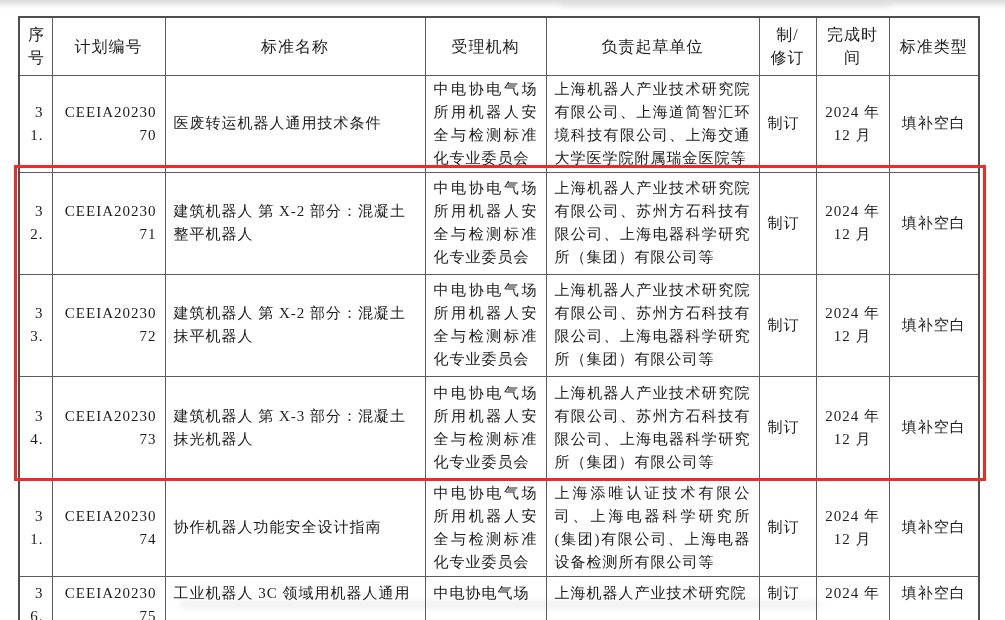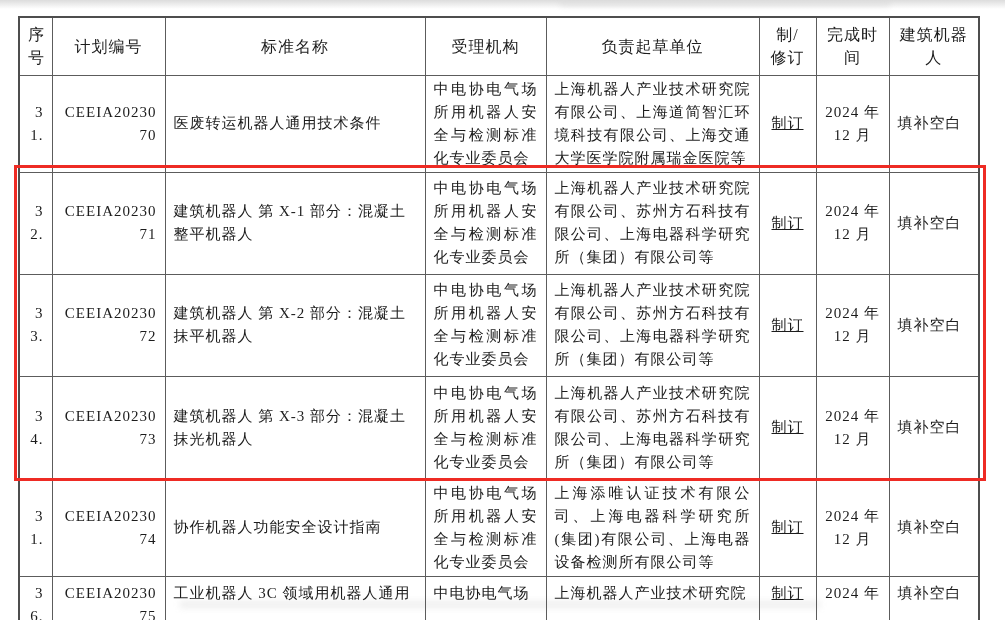--- a/index.html
+++ b/index.html
@@ -55,23 +55,23 @@
   .hr-b { height: 102px; }
   .hr-c { height: 103px; }
   .hr-cut { height: 70px; }
   .hr-cut td { vertical-align: top; padding-top: 5px; }
 
   .c-no   { text-align: right; font-size: 14.5px; letter-spacing: 0; padding: 2px 2px; }
   .c-plan { text-align: right; font-size: 14.5px; letter-spacing: 0.2px; padding: 2px 3px; }
   .c-name { text-align: left; padding: 2px 10px; }
   .c-agency { text-align: justify; padding: 2px 9px; }
   .c-draft  { text-align: justify; padding: 2px 9px; margin-left: 45px; }
-  .c-rev  { text-align: center; text-decoration: underline; }
+  .c-rev  { text-align: left; }
   .c-time { text-align: center; white-space: pre-line; letter-spacing: 0.5px; }
-  .c-cat  { text-align: left; margin-top: 48px; }
+  .c-cat  { text-align: center; margin-top: 48px; }
 
   .highlight-box {
     position: absolute;
     left: 14px; top: 165px;
     width: 966px; height: 310px;
     border: 3px solid #ee2b24;
     pointer-events: none;
   }
 </style>
 </head>
@@ -97,39 +97,39 @@
       <th>序
 号</th>
       <th>计划编号</th>
       <th>标准名称</th>
       <th>受理机构</th>
       <th>负责起草单位</th>
       <th>制/
 修订</th>
       <th>完成时
 间</th>
-      <th>建筑机器人</th>
+      <th>标准类型</th>
     </tr>
   </thead>
   <tbody>
     <tr class="hr-a">
       <td class="c-no">31.</td>
       <td class="c-plan">CEEIA2023070</td>
       <td class="c-name">医废转运机器人通用技术条件</td>
       <td class="c-agency">中电协电气场所用机器人安全与检测标准化专业委员会</td>
       <td class="c-draft">上海机器人产业技术研究院有限公司、上海道简智汇环境科技有限公司、上海交通大学医学院附属瑞金医院等</td>
       <td class="c-rev">制订</td>
       <td class="c-time">2024 年
 12 月</td>
       <td class="c-cat">填补空白</td>
     </tr>
     <tr class="hr-b">
       <td class="c-no">32.</td>
       <td class="c-plan">CEEIA2023071</td>
-      <td class="c-name">建筑机器人 第 X-1 部分：混凝土整平机器人</td>
+      <td class="c-name">建筑机器人 第 X-2 部分：混凝土整平机器人</td>
       <td class="c-agency">中电协电气场所用机器人安全与检测标准化专业委员会</td>
       <td class="c-draft">上海机器人产业技术研究院有限公司、苏州方石科技有限公司、上海电器科学研究所（集团）有限公司等</td>
       <td class="c-rev">制订</td>
       <td class="c-time">2024 年
 12 月</td>
       <td class="c-cat">填补空白</td>
     </tr>
     <tr class="hr-b">
       <td class="c-no">33.</td>
       <td class="c-plan">CEEIA2023072</td>

